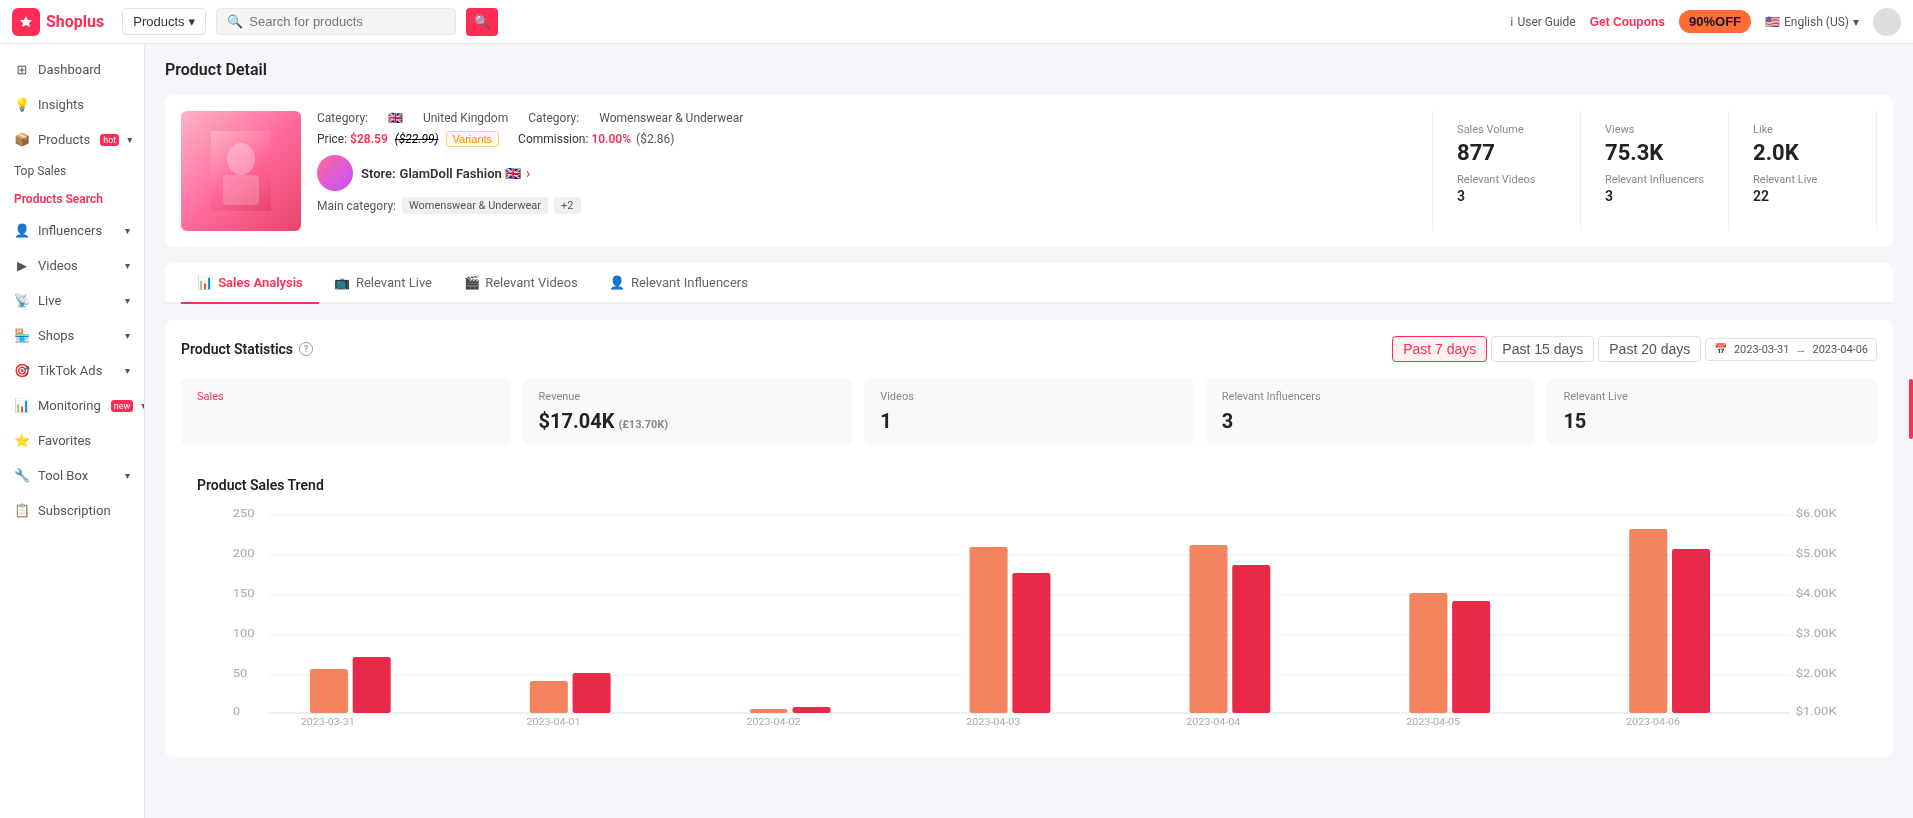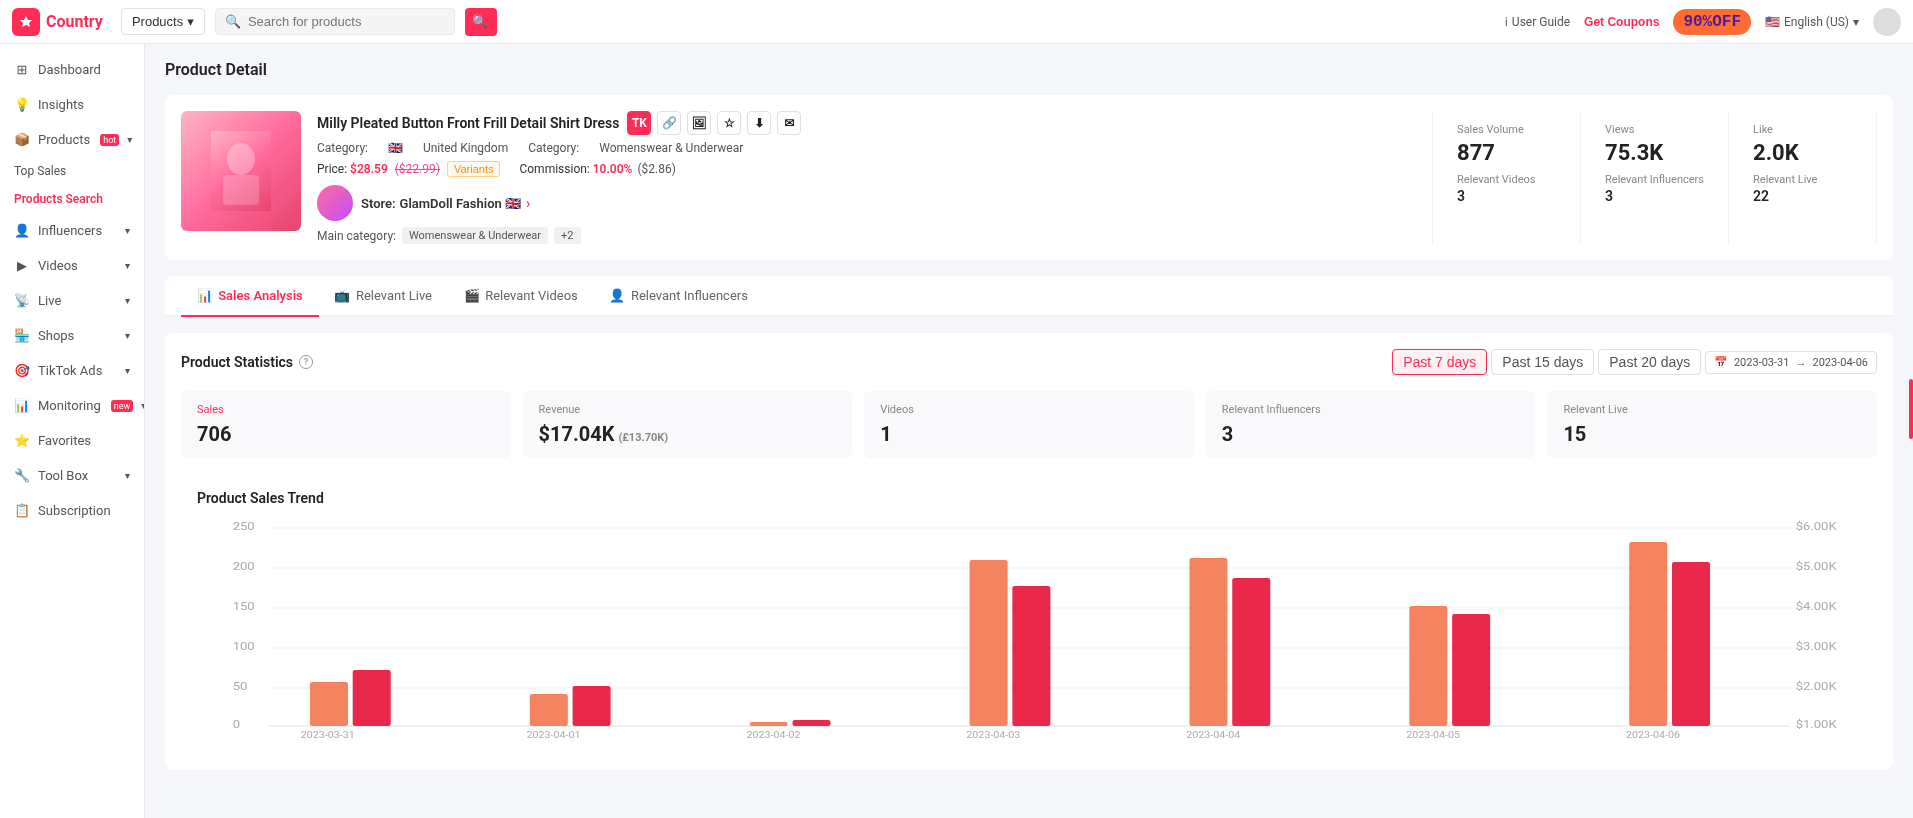--- a/index.html
+++ b/index.html
@@ -19,21 +19,21 @@
     }
     .search-bar {
       display: flex; align-items: center; background: #f5f5f5; border-radius: 4px;
       padding: 5px 10px; width: 240px; gap: 6px; border: 1px solid #e8e8e8;
     }
     .search-bar input { border: none; background: transparent; outline: none; font-size: 13px; color: #999; width: 100%; }
     .search-btn { background: #ff2d55; border: none; border-radius: 4px; width: 32px; height: 28px; cursor: pointer; display: flex; align-items: center; justify-content: center; }
     .nav-right { margin-left: auto; display: flex; align-items: center; gap: 14px; }
     .user-guide { display: flex; align-items: center; gap: 4px; font-size: 12px; color: #555; cursor: pointer; }
     .get-coupons { color: #ff2d55; font-size: 12px; font-weight: 600; cursor: pointer; border: none; background: none; }
-    .promo-btn { background: #ff6b35; color: #4c1d95; border: none; border-radius: 14px; padding: 4px 10px; font-size: 16px; font-weight: 700; cursor: pointer; font-family: Liberation Mono, monospace; }
+    .promo-btn { background: #ff6b35; color: #0f172a; border: none; border-radius: 14px; padding: 4px 10px; font-size: 13px; font-weight: 700; cursor: pointer; }
     .lang-btn { display: flex; align-items: center; gap: 4px; font-size: 12px; cursor: pointer; color: #555; }
     .avatar { width: 28px; height: 28px; border-radius: 50%; background: #ddd; cursor: pointer; }
 
     
     .layout { display: flex; flex: 1; overflow: hidden; }
 
     
     .sidebar {
       width: 145px; background: #fff; border-right: 1px solid #e8e8e8;
       display: flex; flex-direction: column; flex-shrink: 0; overflow-y: auto; padding-top: 8px;
@@ -61,21 +61,21 @@
     .product-image { width: 120px; height: 120px; border-radius: 6px; overflow: hidden; background: #f9c; flex-shrink: 0; }
     .product-image-placeholder { width: 100%; height: 100%; background: linear-gradient(135deg, #ffb3c6 0%, #ff6b9d 50%, #e8456a 100%); display: flex; align-items: center; justify-content: center; color: white; font-size: 11px; }
     .product-info { flex: 1; }
     .product-name { font-size: 14px; font-weight: 600; color: #222; margin-bottom: 6px; display: flex; align-items: center; gap: 8px; }
     .product-name-actions { display: flex; gap: 6px; align-items: center; }
     .icon-btn { width: 24px; height: 24px; border: 1px solid #e0e0e0; border-radius: 4px; cursor: pointer; display: flex; align-items: center; justify-content: center; font-size: 12px; background: #fff; }
     .icon-btn.active-red { background: #ff2d55; color: white; border-color: #ff2d55; }
     .product-meta { display: flex; gap: 20px; font-size: 12px; color: #555; margin-bottom: 6px; align-items: center; }
     .product-price { font-size: 12px; margin-bottom: 6px; }
     .price-current { color: #ff2d55; font-weight: 600; }
-    .price-original { color: #ec4899; text-decoration: line-through; margin-left: 4px; }
+    .price-original { color: #000000; text-decoration: line-through; margin-left: 4px; font-style: italic; }
     .variants-btn { background: #fff8f0; color: #ff8c00; border: 1px solid #ffd080; border-radius: 3px; padding: 1px 6px; font-size: 11px; cursor: pointer; margin-left: 4px; }
     .commission-rate { color: #ff2d55; font-weight: 600; }
     .store-row { display: flex; align-items: center; gap: 8px; margin-top: 8px; }
     .store-avatar { width: 36px; height: 36px; border-radius: 50%; background: linear-gradient(135deg, #ff6b9d, #c44dff); flex-shrink: 0; }
     .store-name { font-size: 13px; font-weight: 600; color: #333; display: flex; align-items: center; gap: 4px; }
     .store-arrow { color: #ff2d55; font-size: 14px; }
     .main-cat-row { display: flex; align-items: center; gap: 6px; margin-top: 6px; font-size: 12px; color: #555; }
     .cat-tag { background: #f0f0f0; border-radius: 3px; padding: 2px 7px; font-size: 11px; }
     .cat-more { background: #f0f0f0; border-radius: 3px; padding: 2px 7px; font-size: 11px; cursor: pointer; color: #555; }
 
@@ -122,21 +122,21 @@
 </head>
 <body>
 
 <div class="top-nav">
   <div class="logo">
     <div class="logo-icon">
       <svg width="16" height="16" viewBox="0 0 16 16">
           <path d="M8 2L10 6H14L11 9L12 13L8 11L4 13L5 9L2 6H6Z"></path>
         </svg>
     </div>
-    <span>Country</span>
+    <span>Shoplus</span>
   </div>
   <button class="nav-products-btn">
     <span>Products</span>
     <span>▾</span>
   </button>
   <div class="search-bar">
     <span style="color:#bbb">🔍</span>
     <input type="text" placeholder="Search for products" style="">
   </div>
   <button class="search-btn">
@@ -240,31 +240,20 @@
                   <stop offset="50%" stop-color="#ff6b9d"></stop>
                   <stop offset="100%" stop-color="#e8456a"></stop>
                 </linearGradient>
                   </defs>
                 <ellipse cx="30" cy="28" rx="14" ry="16" fill="white" fill-opacity="0.3"></ellipse>
                 <rect x="12" y="44" width="36" height="30" rx="4" fill="white" fill-opacity="0.2"></rect>
               </svg>
             </div>
           </div>
           <div class="product-info">
-            <div class="product-name">
-              <span>Milly Pleated Button Front Frill Detail Shirt Dress</span>
-              <div class="product-name-actions">
-                <div class="icon-btn active-red">TK</div>
-                <div class="icon-btn">🔗</div>
-                <div class="icon-btn">🖼</div>
-                <div class="icon-btn">☆</div>
-                <div class="icon-btn">⬇</div>
-                <div class="icon-btn">✉</div>
-              </div>
-            </div>
             <div class="product-meta">
               <span>Category:</span>
               <span>🇬🇧</span>
               <span>United Kingdom</span>
               <span>Category:</span>
               <span>Womenswear &amp; Underwear</span>
             </div>
             <div class="product-price">
               <span>Price:</span>
               <span class="price-current">$28.59</span>
@@ -351,21 +340,20 @@
               <span>2023-04-06</span>
             </div>
           </div>
         </div>
 
         <div class="metrics-row">
           <div class="metric-card">
             <div class="metric-label">
               <a>Sales</a>
             </div>
-            <div class="metric-value">706</div>
           </div>
           <div class="metric-card">
             <div class="metric-label">Revenue</div>
             <div class="metric-value">
               $17.04K<span class="metric-sub">(£13.70K)</span>
             </div>
           </div>
           <div class="metric-card">
             <div class="metric-label">Videos</div>
             <div class="metric-value">1</div>

